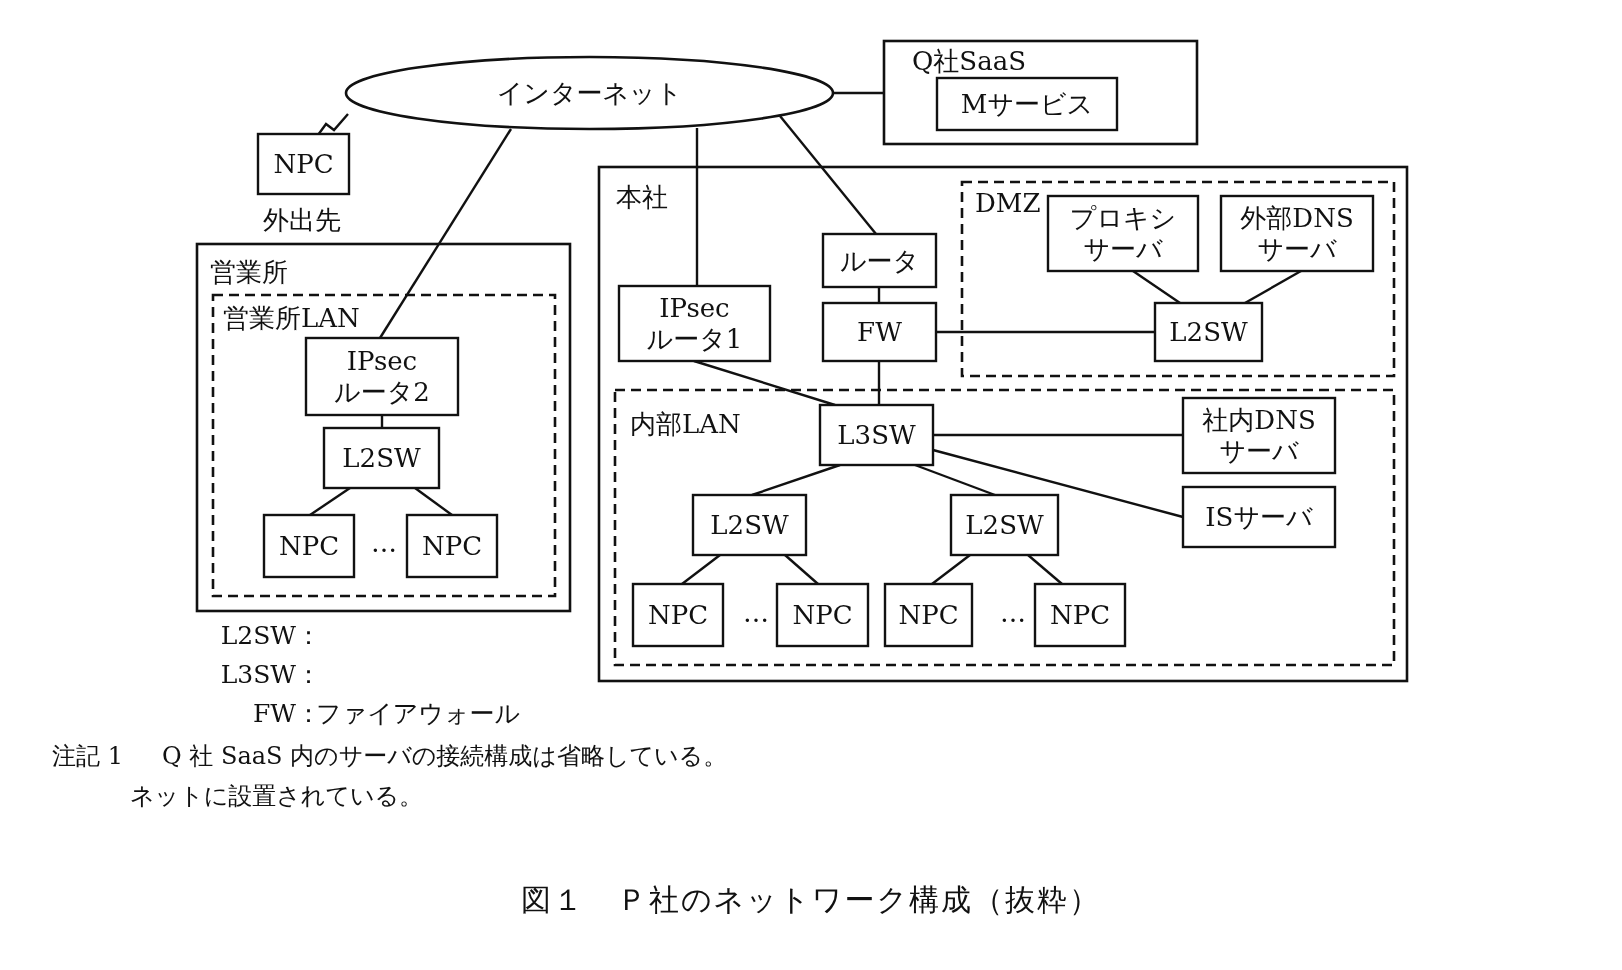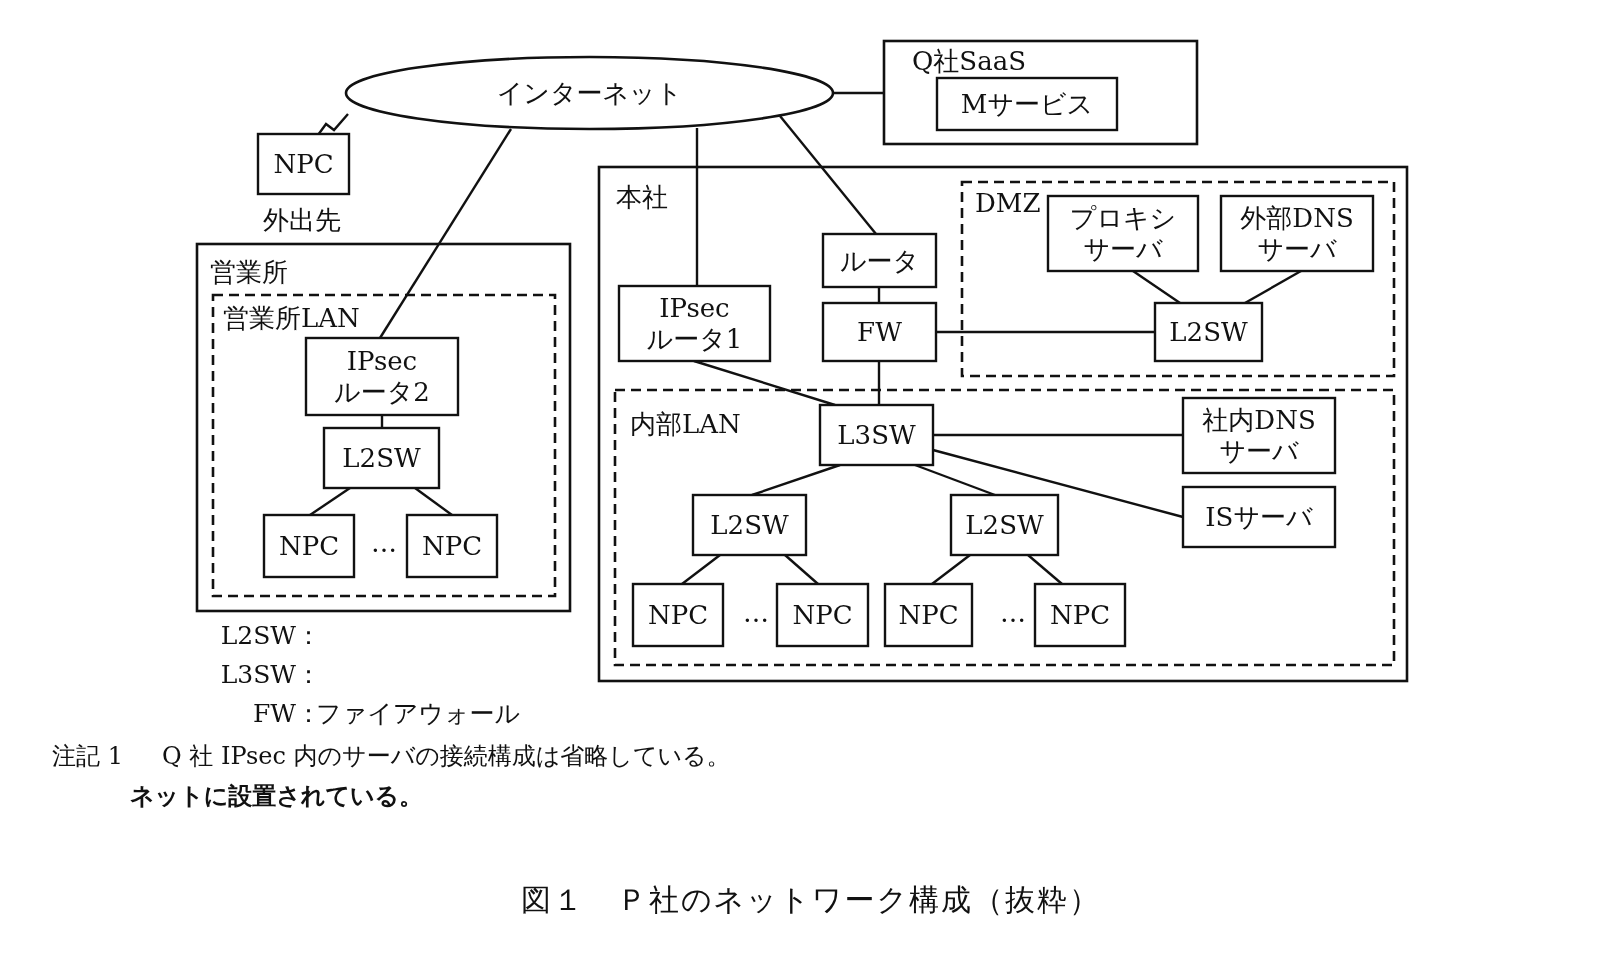--- a/index.html
+++ b/index.html
@@ -13,21 +13,21 @@
   .cloud { fill: #fff; stroke: #111; stroke-width: 2.6; }
   .lbl { font-family: "DejaVu Serif", "Liberation Serif", serif; font-size: 26px; fill: #111; }
   .zlbl { font-family: "DejaVu Serif", "Liberation Serif", serif; font-size: 26px; fill: #111; }
   .legend { position: absolute; left: 196px; top: 616px; font-size: 25px; line-height: 39px; }
   .legend-row { display: flex; white-space: nowrap; }
   .legend-abbr { width: 100px; text-align: right; }
   .legend-sep { width: 20px; text-align: center; }
   .notes { position: absolute; left: 52px; top: 736px; font-size: 24px; line-height: 40px; }
   .note-row { display: flex; white-space: nowrap; }
   .note-label { width: 110px; }
-  .note-cont { padding-left: 78px; font-weight: bold; }
+  .note-cont { padding-left: 78px; }
   .caption { position: absolute; left: 0; width: 1622px; top: 880px; text-align: center;
              font-family: "DejaVu Sans", "Liberation Sans", sans-serif; font-size: 30px; letter-spacing: 2px; }
 </style>
 </head>
 <body>
 
 <svg id="diagram" width="1622" height="880" viewBox="0 0 1622 880">
 
   <rect class="zone" x="884" y="41" width="313" height="103"></rect>
   <text class="zlbl" x="912" y="70">Q社SaaS</text>
@@ -186,20 +186,20 @@
   <div class="legend-row">
     <span class="legend-abbr">FW</span>
     <span class="legend-sep">：</span>
     <span>ファイアウォール</span>
   </div>
 </div>
 
 <div class="notes">
   <div class="note-row">
     <span class="note-label">注記 1</span>
-    <span>Q 社 IPsec 内のサーバの接続構成は省略している。</span>
+    <span>Q 社 SaaS 内のサーバの接続構成は省略している。</span>
   </div>
   <div class="note-row note-cont">
     <span>ネットに設置されている。</span>
   </div>
 </div>
 
 <div class="caption">図１　Ｐ社のネットワーク構成（抜粋）</div>
 
 </body></html>

